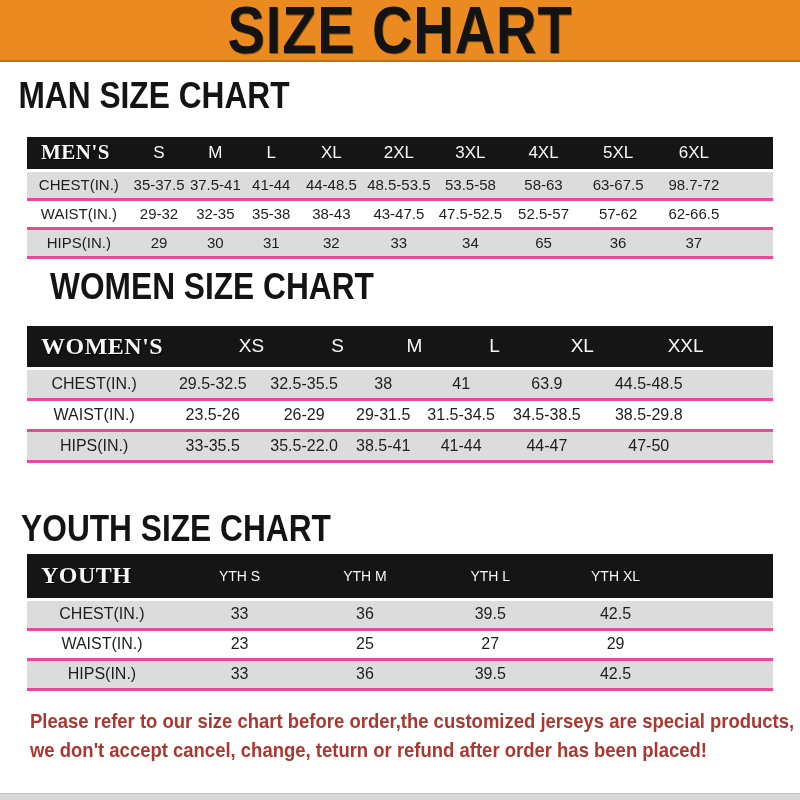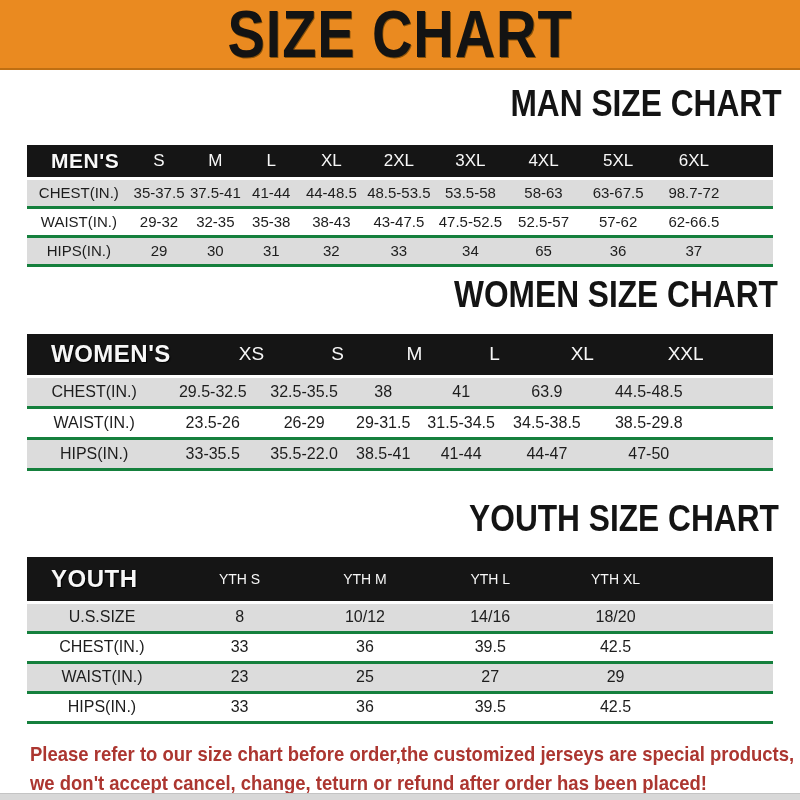--- a/index.html
+++ b/index.html
@@ -7,89 +7,90 @@
   body {
     font-family: "Liberation Sans", sans-serif;
     background: #ffffff;
     position: relative;
     overflow: hidden;
   }
 
   
   .banner {
     width: 800px;
-    height: 70px;
+    height: 62px;
     background: #EA8A20;
     border-bottom: 2px solid #bf6f12;
     display: flex;
     align-items: center;
     justify-content: center;
   }
   .banner .cond {
     display: inline-block;
     transform: scaleX(0.85);
     font-size: 66px;
     font-weight: bold;
     color: #131313;
     letter-spacing: 1px;
     line-height: 70px;
     text-shadow: 1px 1px 0 #8a5208;
     white-space: nowrap;
   }
 
   
-  .heading { text-align: right; line-height: 36px; }
+  .heading { text-align: left; line-height: 36px; }
   .heading .cond {
     display: inline-block;
     transform: scaleX(0.88);
     font-size: 36px;
     font-weight: bold;
     color: #141414;
     white-space: nowrap;
   }
   .h-men   { margin-top: 16px; }
-  .h-women { margin-top: 10px; }
-  .h-youth { margin-top: 30px; }
+  .h-women { margin-top: 10px; margin-left: 28px; }
+  .h-youth { margin-top: 48px; }
 
   
   table.size-table {
     width: 746px;
     margin-left: 27px;
     border-collapse: collapse;
     table-layout: fixed;
   }
   .t-men   { margin-top: 16px; }
   .t-women { margin-top: 14px; }
-  .t-youth { margin-top: 13px; }
+  .t-youth { }
 
   tr.bar { background: #151515; border-bottom: 3px solid #ffffff; }
   tr.bar td {
     color: #f7f7f7;
     text-align: center;
     white-space: nowrap;
     overflow: visible;
   }
   tr.bar td.bar-label {
     text-align: left;
-    padding-left: 24px;
+    padding-left: 14px;
     font-weight: bold;
     letter-spacing: 0.5px;
     text-shadow: 1px 1px 1px #000;
+    font-family: Liberation Serif, serif;
   }
   .t-men   tr.bar { height: 33px; }
   .t-men   tr.bar td { font-size: 17px; }
   .t-men   tr.bar td.bar-label { font-size: 21px; }
   .t-women tr.bar { height: 43px; }
   .t-women tr.bar td { font-size: 19px; text-align: right; }
   .t-women tr.bar td.bar-label { font-size: 24px; }
   .t-youth tr.bar { height: 45px; }
   .t-youth tr.bar td { font-size: 14px; }
   .t-youth tr.bar td.bar-label { font-size: 24px; }
 
-  tbody tr.data-row { border-bottom: 3px solid #15803d; }
+  tbody tr.data-row { border-bottom: 3px solid #ec4899; }
   tbody tr.data-row:nth-child(odd)  { background: #DCDCDC; }
   tbody tr.data-row:nth-child(even) { background: #ffffff; }
   tbody tr.data-row td {
     text-align: center;
     color: #1d1d1d;
     white-space: nowrap;
   }
   .t-men   tbody tr.data-row { height: 29px; }
   .t-men   tbody td { font-size: 15px; }
   .t-women tbody tr.data-row { height: 31px; }
@@ -283,28 +284,20 @@
       <td class="bar-label">YOUTH</td>
       <td>YTH S</td>
       <td>YTH M</td>
       <td>YTH L</td>
       <td>YTH XL</td>
       <td></td>
     </tr>
   </thead>
   <tbody>
     <tr class="data-row">
-      <td>U.S.SIZE</td>
-      <td>8</td>
-      <td>10/12</td>
-      <td>14/16</td>
-      <td>18/20</td>
-      <td></td>
-    </tr>
-    <tr class="data-row">
       <td>CHEST(IN.)</td>
       <td>33</td>
       <td>36</td>
       <td>39.5</td>
       <td>42.5</td>
       <td></td>
     </tr>
     <tr class="data-row">
       <td>WAIST(IN.)</td>
       <td>23</td>

